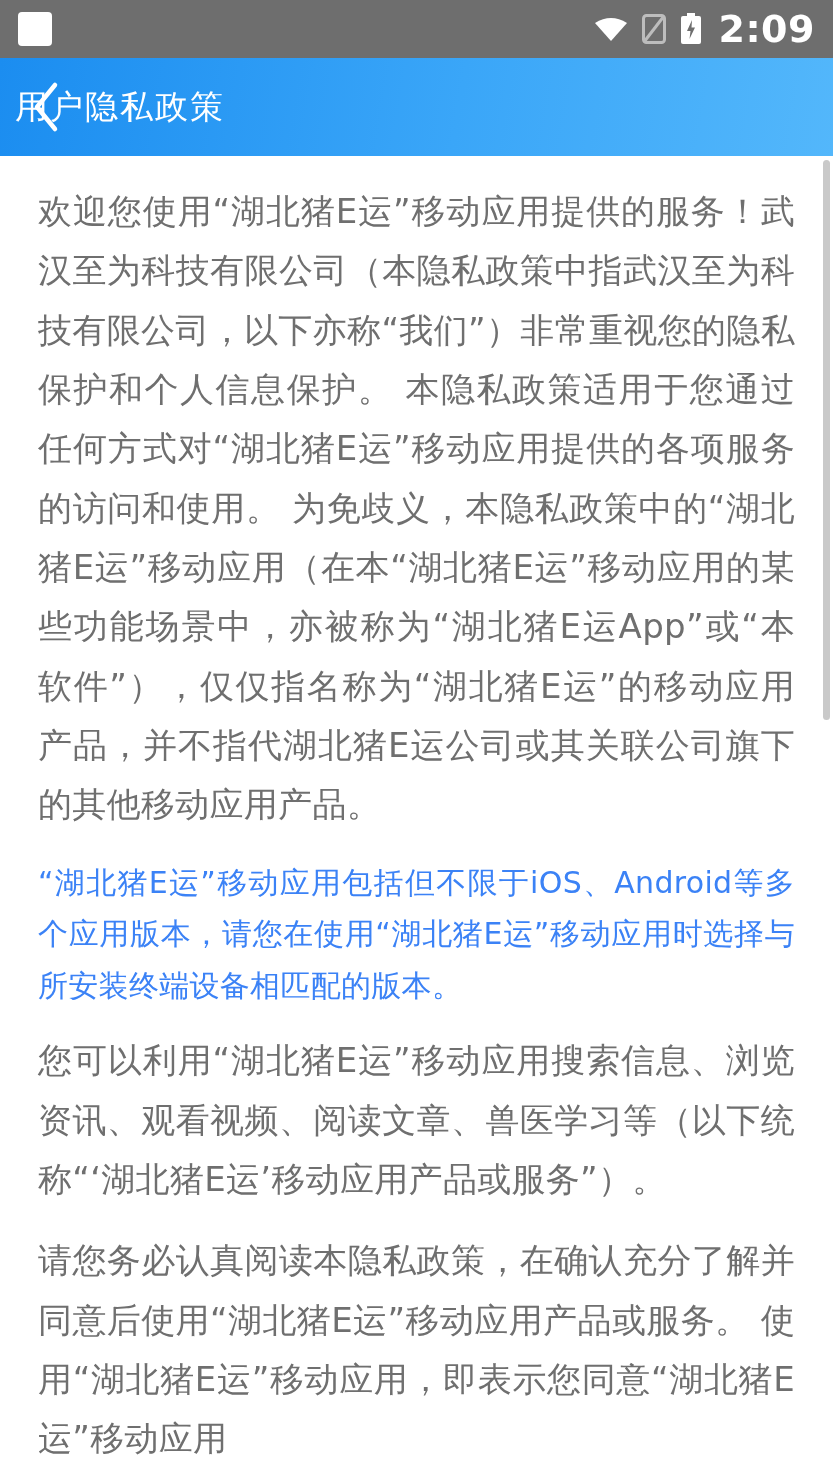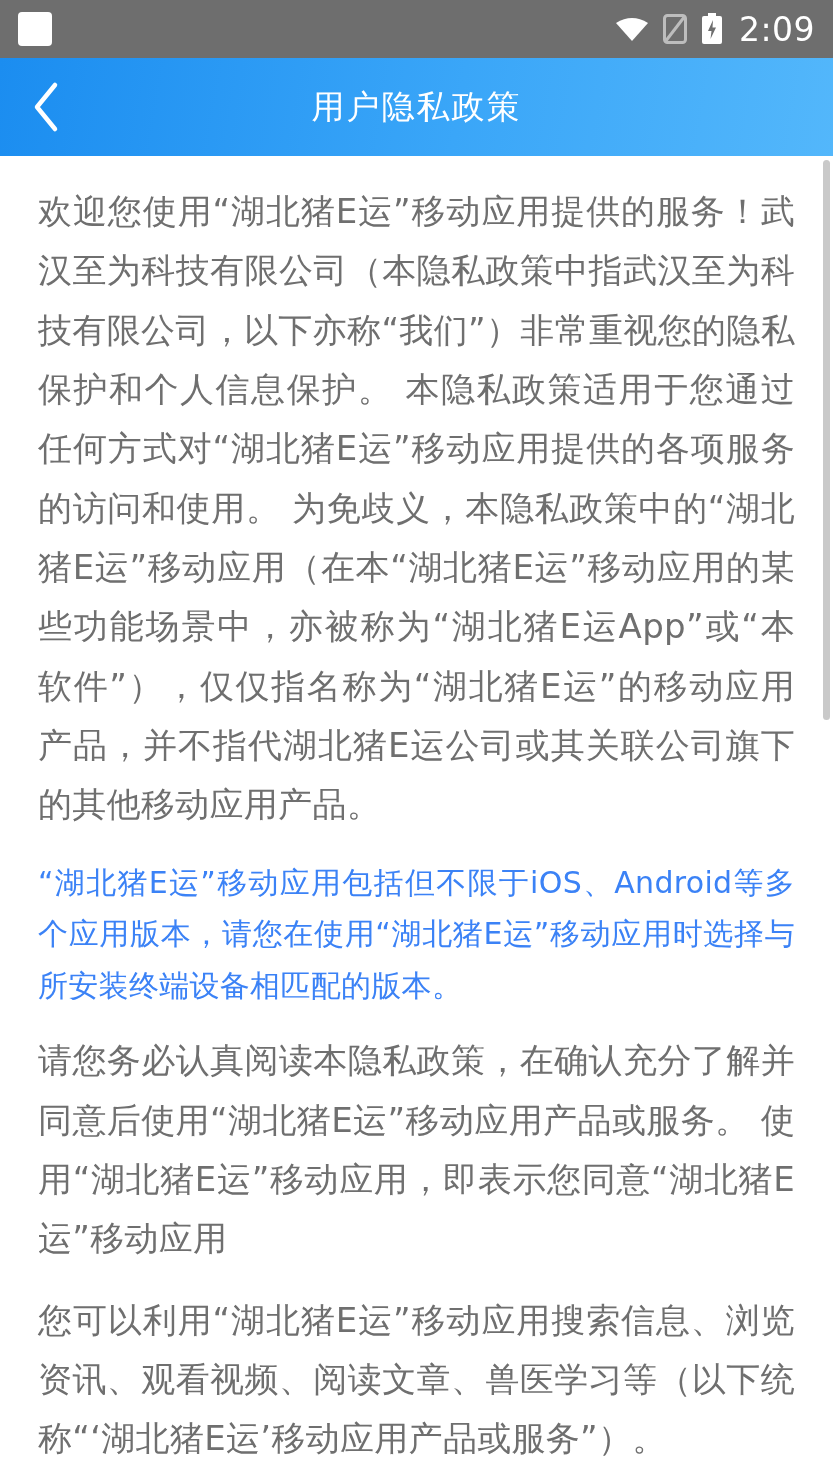--- a/index.html
+++ b/index.html
@@ -26,22 +26,22 @@
     background: #ffffff;
     border-radius: 4px;
   }
   .status-right {
     display: flex; align-items: center; gap: 14px;
   }
   .wifi-icon { display:block; }
   .sim-icon { display:block; opacity: .55; }
   .batt-icon { display:block; }
   .status-time {
-    font-size: 33px;
-    font-weight: 400;
+    font-size: 38px;
+    font-weight: 700;
     letter-spacing: .5px;
     color: #ffffff;
     margin-left: 2px;
   }
 
   
   .app-bar {
     height: 98px;
     background: linear-gradient(100deg, #1b8df0 0%, #3aa6f8 55%, #53b7fb 100%);
     display: flex;
@@ -51,22 +51,21 @@
   .back-btn {
     width: 92px;
     height: 98px;
     display: flex;
     align-items: center;
     justify-content: center;
     cursor: pointer;
   }
   .app-bar-title {
     position: absolute;
-    left: 0; right: 0;
-    text-align: center;
+    left: 15px; right: 0;
     color: #ffffff;
     font-size: 33px;
     letter-spacing: 2px;
     pointer-events: none;
   }
 
   
   .content-wrap {
     position: relative;
     height: calc(1480px - 58px - 98px);
@@ -135,17 +134,17 @@
       <polyline points="24,4 6,26 24,48" fill="none" stroke="#ffffff" stroke-width="4.5" stroke-linecap="round" stroke-linejoin="round"></polyline>
     </svg>
   </div>
   <div class="app-bar-title">用户隐私政策</div>
 </div>
 
 <div class="content-wrap">
   <div class="content">
     <p class="para">欢迎您使用“湖北猪E运”移动应用提供的服务！武汉至为科技有限公司（本隐私政策中指武汉至为科技有限公司，以下亦称“我们”）非常重视您的隐私保护和个人信息保护。 本隐私政策适用于您通过任何方式对“湖北猪E运”移动应用提供的各项服务的访问和使用。 为免歧义，本隐私政策中的“湖北猪E运”移动应用（在本“湖北猪E运”移动应用的某些功能场景中，亦被称为“湖北猪E运App”或“本软件”），仅仅指名称为“湖北猪E运”的移动应用产品，并不指代湖北猪E运公司或其关联公司旗下的其他移动应用产品。</p>
     <p class="para small">“湖北猪E运”移动应用包括但不限于iOS、Android等多个应用版本，请您在使用“湖北猪E运”移动应用时选择与所安装终端设备相匹配的版本。</p>
+    <p class="para">您可以利用“湖北猪E运”移动应用搜索信息、浏览资讯、观看视频、阅读文章、兽医学习等（以下统称“‘湖北猪E运’移动应用产品或服务”）。</p>
     <p class="para">请您务必认真阅读本隐私政策，在确认充分了解并同意后使用“湖北猪E运”移动应用产品或服务。 使用“湖北猪E运”移动应用，即表示您同意“湖北猪E运”移动应用</p>
-    <p class="para">您可以利用“湖北猪E运”移动应用搜索信息、浏览资讯、观看视频、阅读文章、兽医学习等（以下统称“‘湖北猪E运’移动应用产品或服务”）。</p>
   </div>
   <div class="scrollbar"></div>
 </div>
 
 </body></html>

